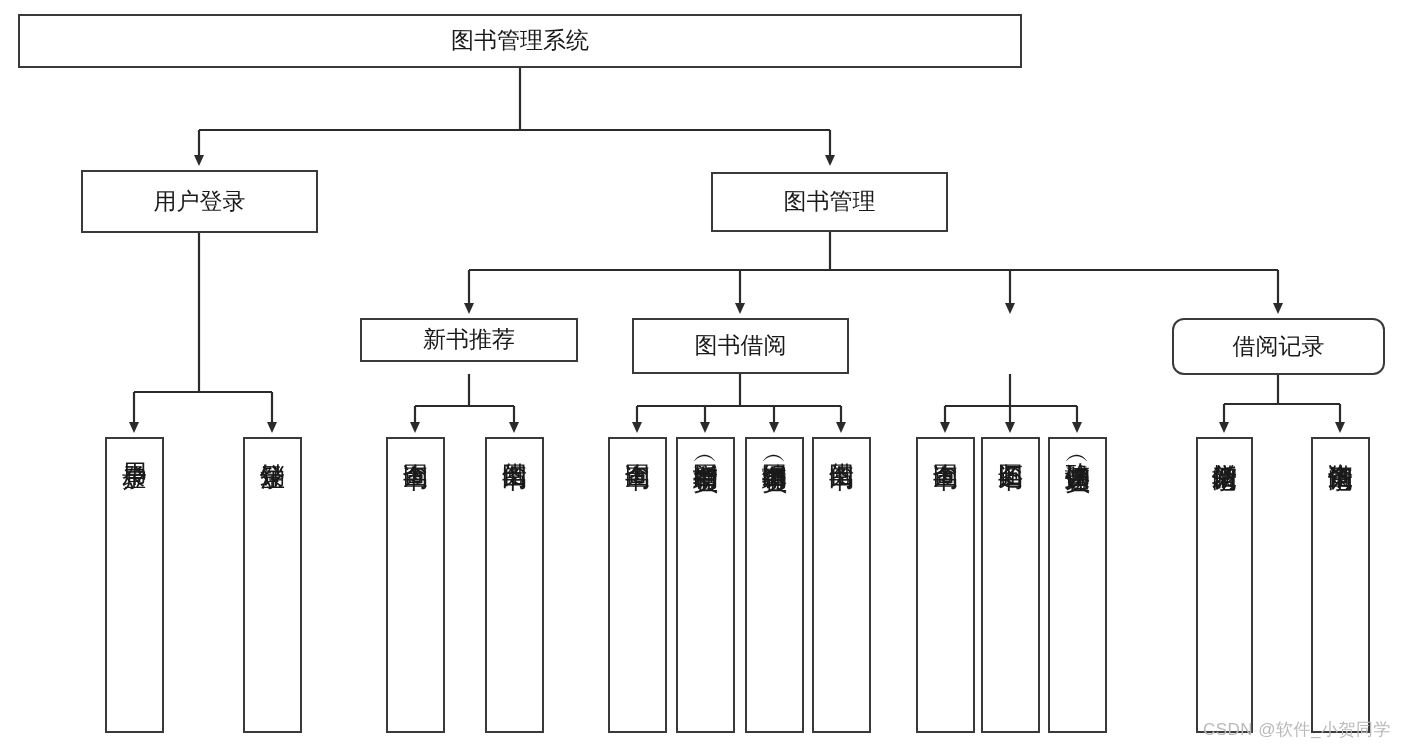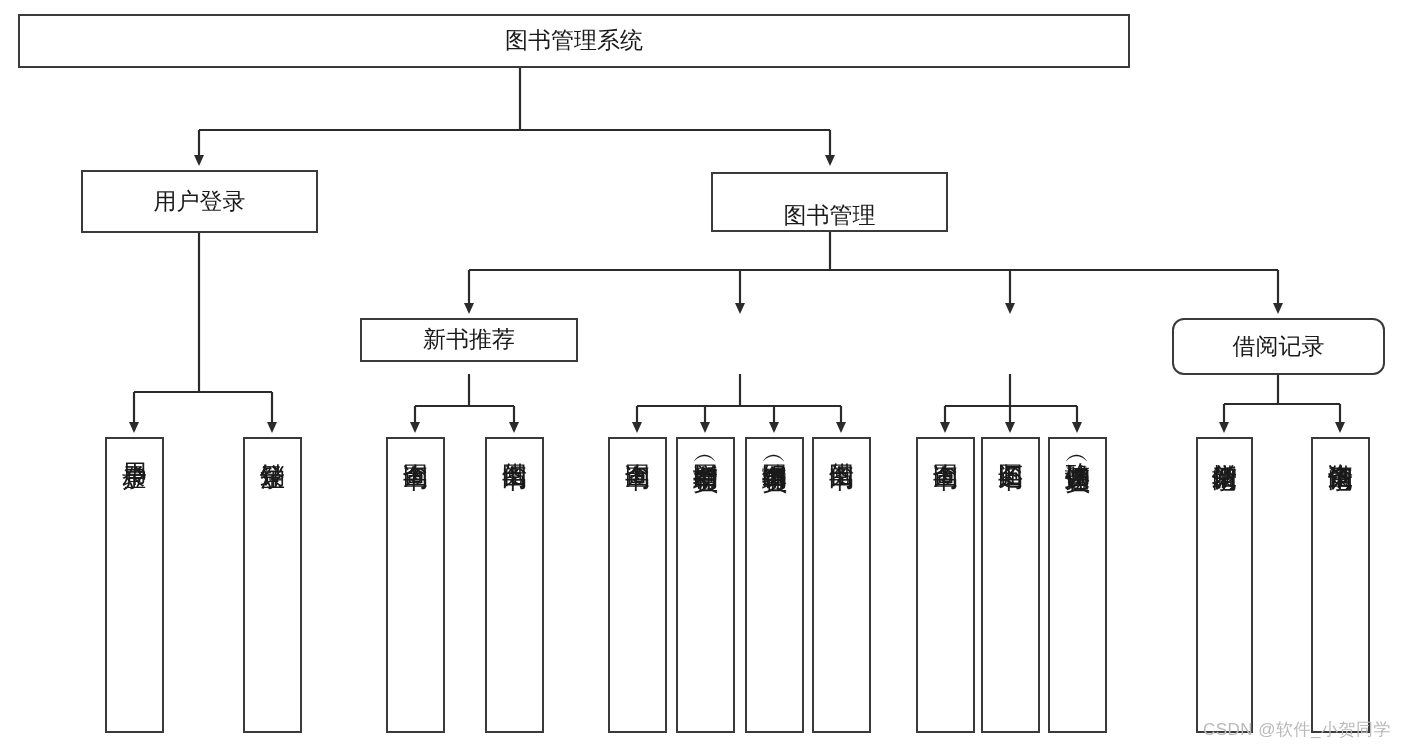--- a/index.html
+++ b/index.html
@@ -132,34 +132,37 @@
     <path class="edge-line" d="M945,406 L945,423" marker-end="url(#ah)"></path>
     <path class="edge-line" d="M1010,406 L1010,423" marker-end="url(#ah)"></path>
     <path class="edge-line" d="M1077,406 L1077,423" marker-end="url(#ah)"></path>
 
     <path class="edge-line" d="M1278,375 L1278,404"></path>
     <path class="edge-line" d="M1224,404 L1340,404"></path>
     <path class="edge-line" d="M1224,404 L1224,423" marker-end="url(#ah)"></path>
     <path class="edge-line" d="M1340,404 L1340,423" marker-end="url(#ah)"></path>
   </svg>
 
-  <div class="node root horiz" style="left:18px; top:14px; width:1112px; height:54px;">
+  <div class="node root horiz" style="left:18px; top:14px; width:1004px; height:54px;">
     <span class="node-label">图书管理系统</span>
   </div>
 
   <div class="node horiz" style="left:81px; top:170px; width:237px; height:63px;">
     <span class="node-label">用户登录</span>
   </div>
-  <div class="node horiz" style="left:711px; top:172px; width:237px; height:60px;align-items:flex-end;">
+  <div class="node horiz" style="left:711px; top:172px; width:237px; height:60px;">
     <span class="node-label">图书管理</span>
   </div>
 
   <div class="node horiz" style="left:360px; top:318px; width:218px; height:44px;">
     <span class="node-label">新书推荐</span>
   </div>
+  <div class="node horiz" style="left:632px; top:318px; width:217px; height:56px;">
+    <span class="node-label">图书借阅</span>
+  </div>
   <div class="node horiz" style="left:1172px; top:318px; width:213px; height:57px;border-radius:12px;">
     <span class="node-label">借阅记录</span>
   </div>
 
   <div class="node vert" style="left:105px; top:437px; width:59px; height:296px;">
     <span class="node-label">用户登录</span>
   </div>
   <div class="node vert" style="left:243px; top:437px; width:59px; height:296px;">
     <span class="node-label">注销登录</span>
   </div>

